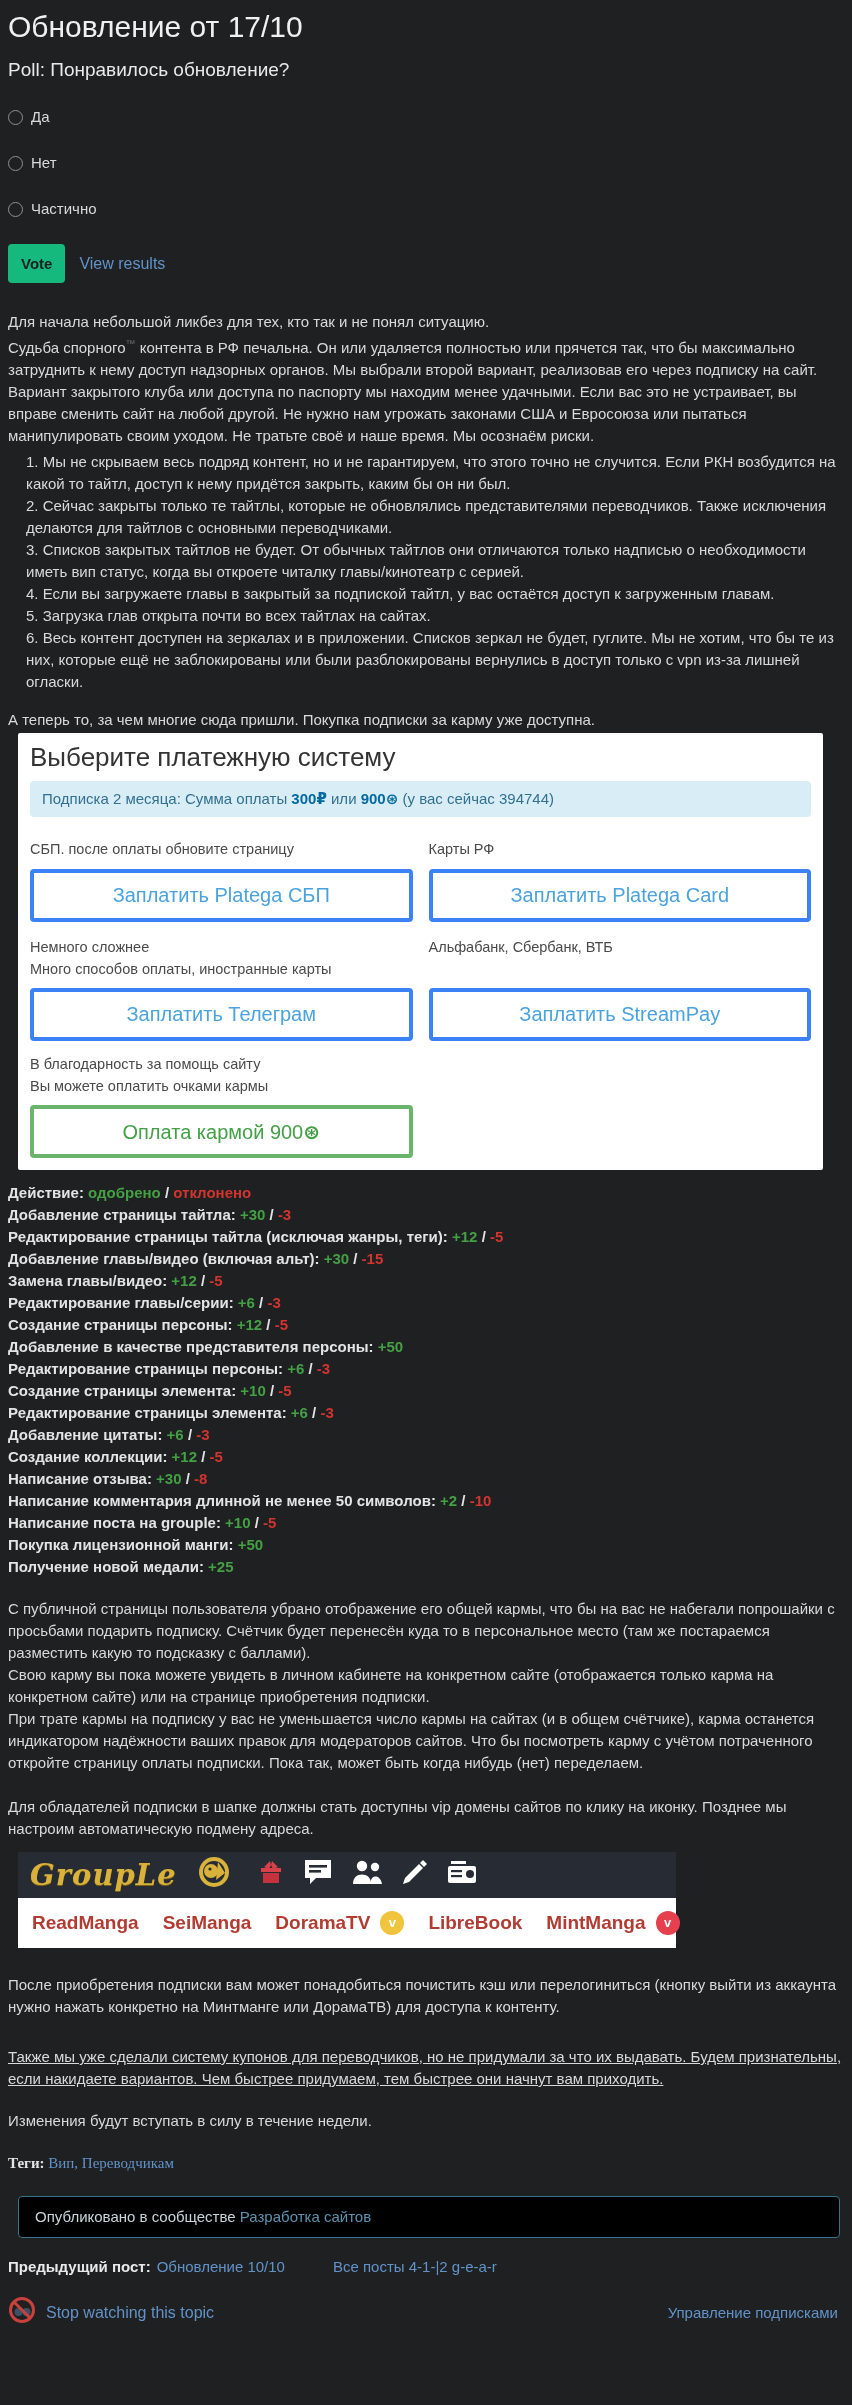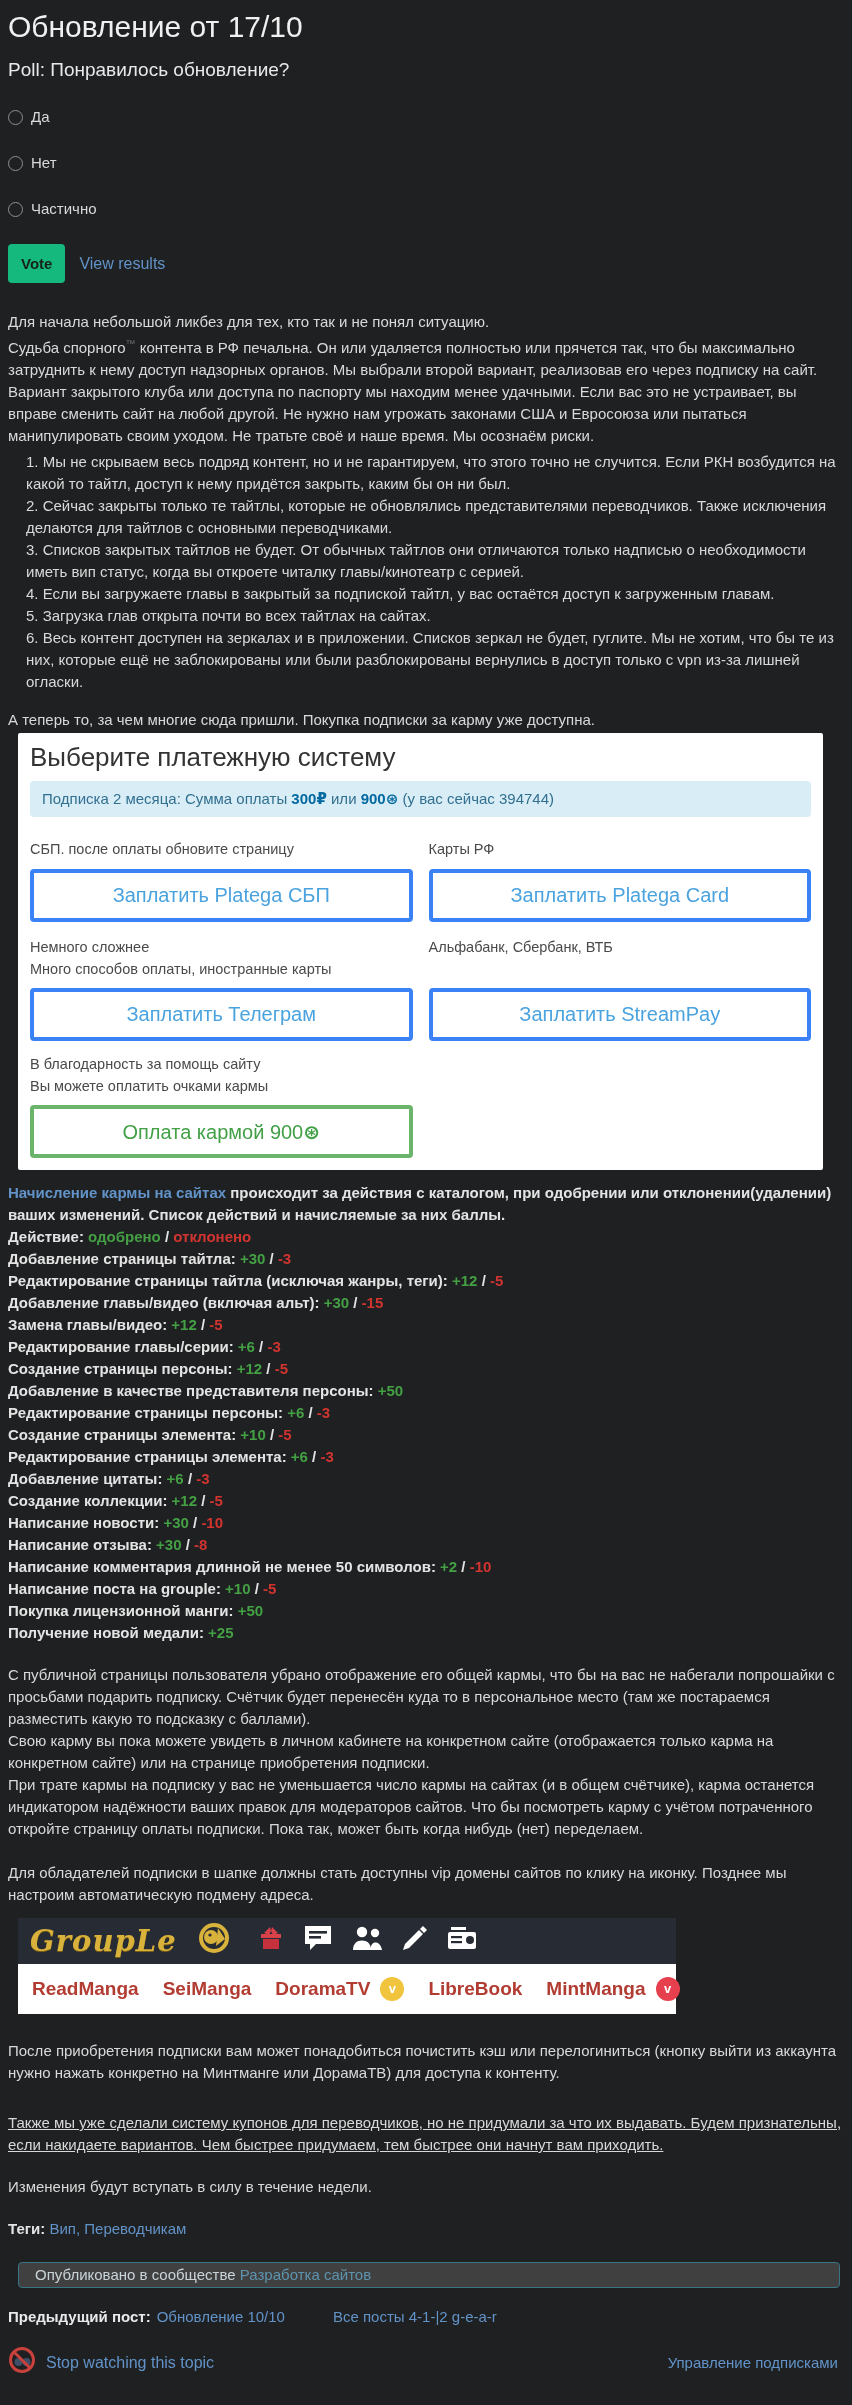--- a/index.html
+++ b/index.html
@@ -57,25 +57,25 @@
 
   .banner{margin:12px 0 0 10px;width:658px;}
   .banner-top{height:46px;background:#272b33;display:flex;align-items:center;gap:20px;padding:0 12px;text-align:right;}
   .grouple-logo{font-family:"DejaVu Serif",serif;font-style:italic;font-weight:700;font-size:29px;color:#d9b23c;letter-spacing:1px;text-shadow:0 1px 0 #7a5f17;}
   .banner-icons{display:flex;align-items:center;gap:18px;margin-left:6px;}
   .banner-bottom{height:50px;background:#ffffff;display:flex;align-items:center;gap:10px;padding:0 14px;}
   .site-item{display:flex;align-items:center;gap:10px;margin-right:14px;}
   .site-name{color:#b23b32;font-weight:700;font-size:19px;cursor:pointer;}
   .site-badge{width:24px;height:24px;border-radius:50%;color:#fff;font-weight:700;font-size:13px;display:flex;align-items:center;justify-content:center;cursor:pointer;}
 
-  .tags-row{margin-top:20px;}
+  .tags-row{margin-top:20px;font-family:Liberation Serif, serif;}
   .tags-label{font-weight:700;color:#e4e4e4;}
   .tag + .tag::before{content:", ";}
 
-  .community{margin:22px 0 0 10px;background:#404040;border:1px solid #397386;border-radius:4px;padding:1px 16px;width:788px;color:#c9d4d9;}
+  .community{margin:22px 0 0 10px;background:#000000;border:1px solid #397386;border-radius:4px;padding:9px 16px;width:788px;color:#c9d4d9;}
   .community a{color:#5d93ae;}
 
   .prev-row{margin-top:18px;display:flex;align-items:center;}
   .prev-label{font-weight:700;color:#e9e9e9;margin-right:6px;}
   .all-posts{margin-left:48px;}
 
   .bottom-row{margin-top:18px;display:flex;align-items:center;justify-content:space-between;padding-right:4px;}
   .watch-left{display:flex;align-items:center;gap:10px;font-size:16px;}
 </style>
 </head>
@@ -142,36 +142,34 @@
           <div>В благодарность за помощь сайту</div>
           <div>Вы можете оплатить очками кармы</div>
         </div>
       <div class="pay-note cell-n5"></div>
       <div><button class="pay-btn green"><span>Оплата кармой 900</span><span class="kico">⊛</span></button></div>
       <div></div>
     </div>
   </div>
 
   <div class="karma-sec">
-    <div class="karma-intro"><a>Начисление кармы на сайтах</a><span> происходит за действия с каталогом, при одобрении или отклонении(удалении) ваших изменений. Список действий и начисляемые за них баллы.</span></div>
     <div class="karma-line"><span>Действие:</span> <span class="kapproved">одобрено</span> <span>/</span> <span class="krejected">отклонено</span></div>
     <div>
         <div class="karma-line"><span>Добавление страницы тайтла:</span> <span class="kplus">+30</span> <span>/</span> <span class="kminus">-3</span></div>
         <div class="karma-line"><span>Редактирование страницы тайтла (исключая жанры, теги):</span> <span class="kplus">+12</span> <span>/</span> <span class="kminus">-5</span></div>
         <div class="karma-line"><span>Добавление главы/видео (включая альт):</span> <span class="kplus">+30</span> <span>/</span> <span class="kminus">-15</span></div>
         <div class="karma-line"><span>Замена главы/видео:</span> <span class="kplus">+12</span> <span>/</span> <span class="kminus">-5</span></div>
         <div class="karma-line"><span>Редактирование главы/серии:</span> <span class="kplus">+6</span> <span>/</span> <span class="kminus">-3</span></div>
         <div class="karma-line"><span>Создание страницы персоны:</span> <span class="kplus">+12</span> <span>/</span> <span class="kminus">-5</span></div>
         <div class="karma-line"><span>Добавление в качестве представителя персоны:</span> <span class="kplus">+50</span>  </div>
         <div class="karma-line"><span>Редактирование страницы персоны:</span> <span class="kplus">+6</span> <span>/</span> <span class="kminus">-3</span></div>
         <div class="karma-line"><span>Создание страницы элемента:</span> <span class="kplus">+10</span> <span>/</span> <span class="kminus">-5</span></div>
         <div class="karma-line"><span>Редактирование страницы элемента:</span> <span class="kplus">+6</span> <span>/</span> <span class="kminus">-3</span></div>
         <div class="karma-line"><span>Добавление цитаты:</span> <span class="kplus">+6</span> <span>/</span> <span class="kminus">-3</span></div>
         <div class="karma-line"><span>Создание коллекции:</span> <span class="kplus">+12</span> <span>/</span> <span class="kminus">-5</span></div>
-        <div class="karma-line"><span>Написание новости:</span> <span class="kplus">+30</span> <span>/</span> <span class="kminus">-10</span></div>
         <div class="karma-line"><span>Написание отзыва:</span> <span class="kplus">+30</span> <span>/</span> <span class="kminus">-8</span></div>
         <div class="karma-line"><span>Написание комментария длинной не менее 50 символов:</span> <span class="kplus">+2</span> <span>/</span> <span class="kminus">-10</span></div>
         <div class="karma-line"><span>Написание поста на grouple:</span> <span class="kplus">+10</span> <span>/</span> <span class="kminus">-5</span></div>
         <div class="karma-line"><span>Покупка лицензионной манги:</span> <span class="kplus">+50</span>  </div>
         <div class="karma-line"><span>Получение новой медали:</span> <span class="kplus">+25</span>  </div>
       </div>
   </div>
 
   <div class="pblock">
     <p>С публичной страницы пользователя убрано отображение его общей кармы, что бы на вас не набегали попрошайки с просьбами подарить подписку. Счётчик будет перенесён куда то в персональное место (там же постараемся разместить какую то подсказку с баллами).</p>

